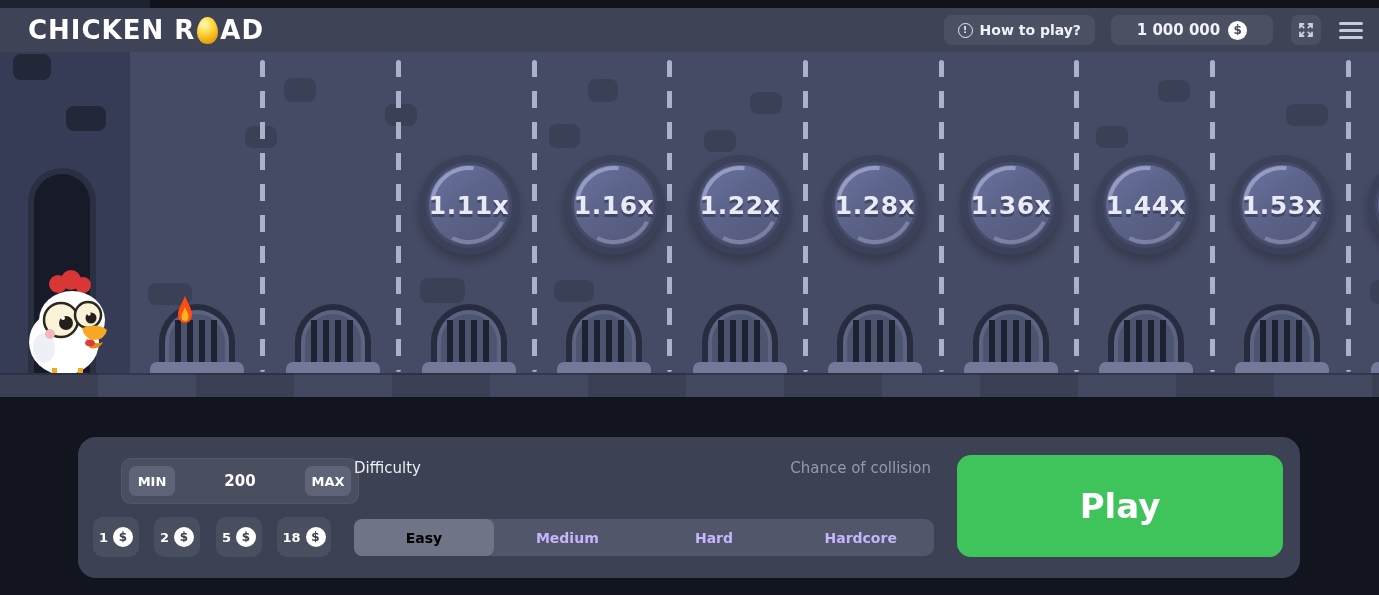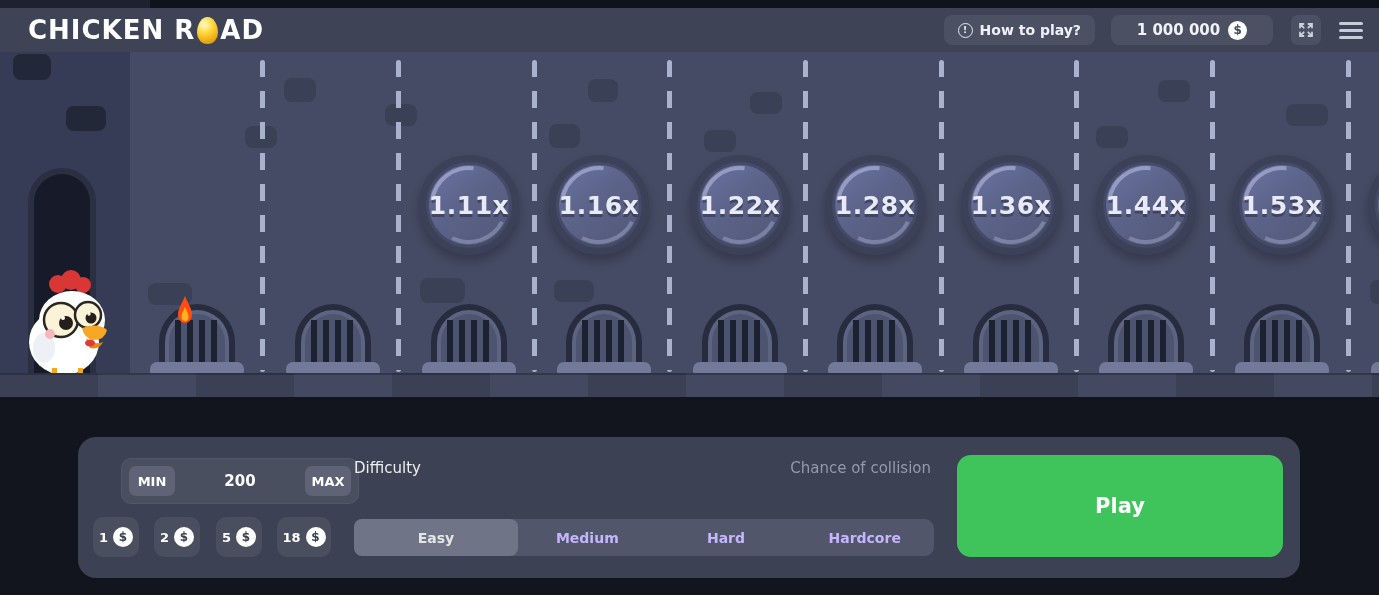--- a/index.html
+++ b/index.html
@@ -87,23 +87,23 @@
   .chip { position:absolute; top:80px; height:40px; background:#4a4f60; border-radius:10px;
           display:flex; align-items:center; justify-content:center; gap:5px; color:#ffffff;
           font-size:13px; font-weight:bold; cursor:pointer; }
   .chip .dollar-coin { width:20px; height:20px; color:#3c4152; }
   .section-label { position:absolute; top:22px; font-size:15px; color:#eceef3; }
   .collision-label { position:absolute; top:22px; right:369px; font-size:15px; color:#949aad; }
   .seg-control { position:absolute; left:276px; top:82px; width:580px; height:37px;
                  background:#51566a; border-radius:9px; display:flex; align-items:stretch; }
   .seg { flex:1; display:flex; align-items:center; justify-content:center; font-size:14px;
          font-weight:bold; color:#c4b5fd; cursor:pointer; }
-  .seg.selected { flex:none; width:164px; background:#6f7487; border-radius:8px; color:#e5e5e5; }
+  .seg.selected { flex:none; width:140px; background:#6f7487; border-radius:8px; color:#000000; }
   .play-btn { position:absolute; left:879px; top:18px; width:326px; height:102px; background:#3fc45c;
-              border-radius:14px; border:none; color:#ffffff; font-family:inherit; font-size:21px;
+              border-radius:14px; border:none; color:#ffffff; font-family:inherit; font-size:34px;
               font-weight:bold; cursor:pointer; display:flex; align-items:center; justify-content:center; }
 </style>
 </head>
 <body>
 
 <div id="stage">
 
   <div class="top-strip"></div>
   <div class="top-strip-left"></div>
 
@@ -165,21 +165,21 @@
     <div class="lane-divider" style="left:803px"></div>
     <div class="lane-divider" style="left:939px"></div>
     <div class="lane-divider" style="left:1074px"></div>
     <div class="lane-divider" style="left:1210px"></div>
     <div class="lane-divider" style="left:1346px"></div>
 
     <div class="coin" style="left:419px">
         <div class="coin-face"></div>
         <div class="coin-label">1.11x</div>
       </div>
-    <div class="coin" style="left:549px">
+    <div class="coin" style="left:564px">
         <div class="coin-face"></div>
         <div class="coin-label">1.16x</div>
       </div>
     <div class="coin" style="left:690px">
         <div class="coin-face"></div>
         <div class="coin-label">1.22x</div>
       </div>
     <div class="coin" style="left:825px">
         <div class="coin-face"></div>
         <div class="coin-label">1.28x</div>

